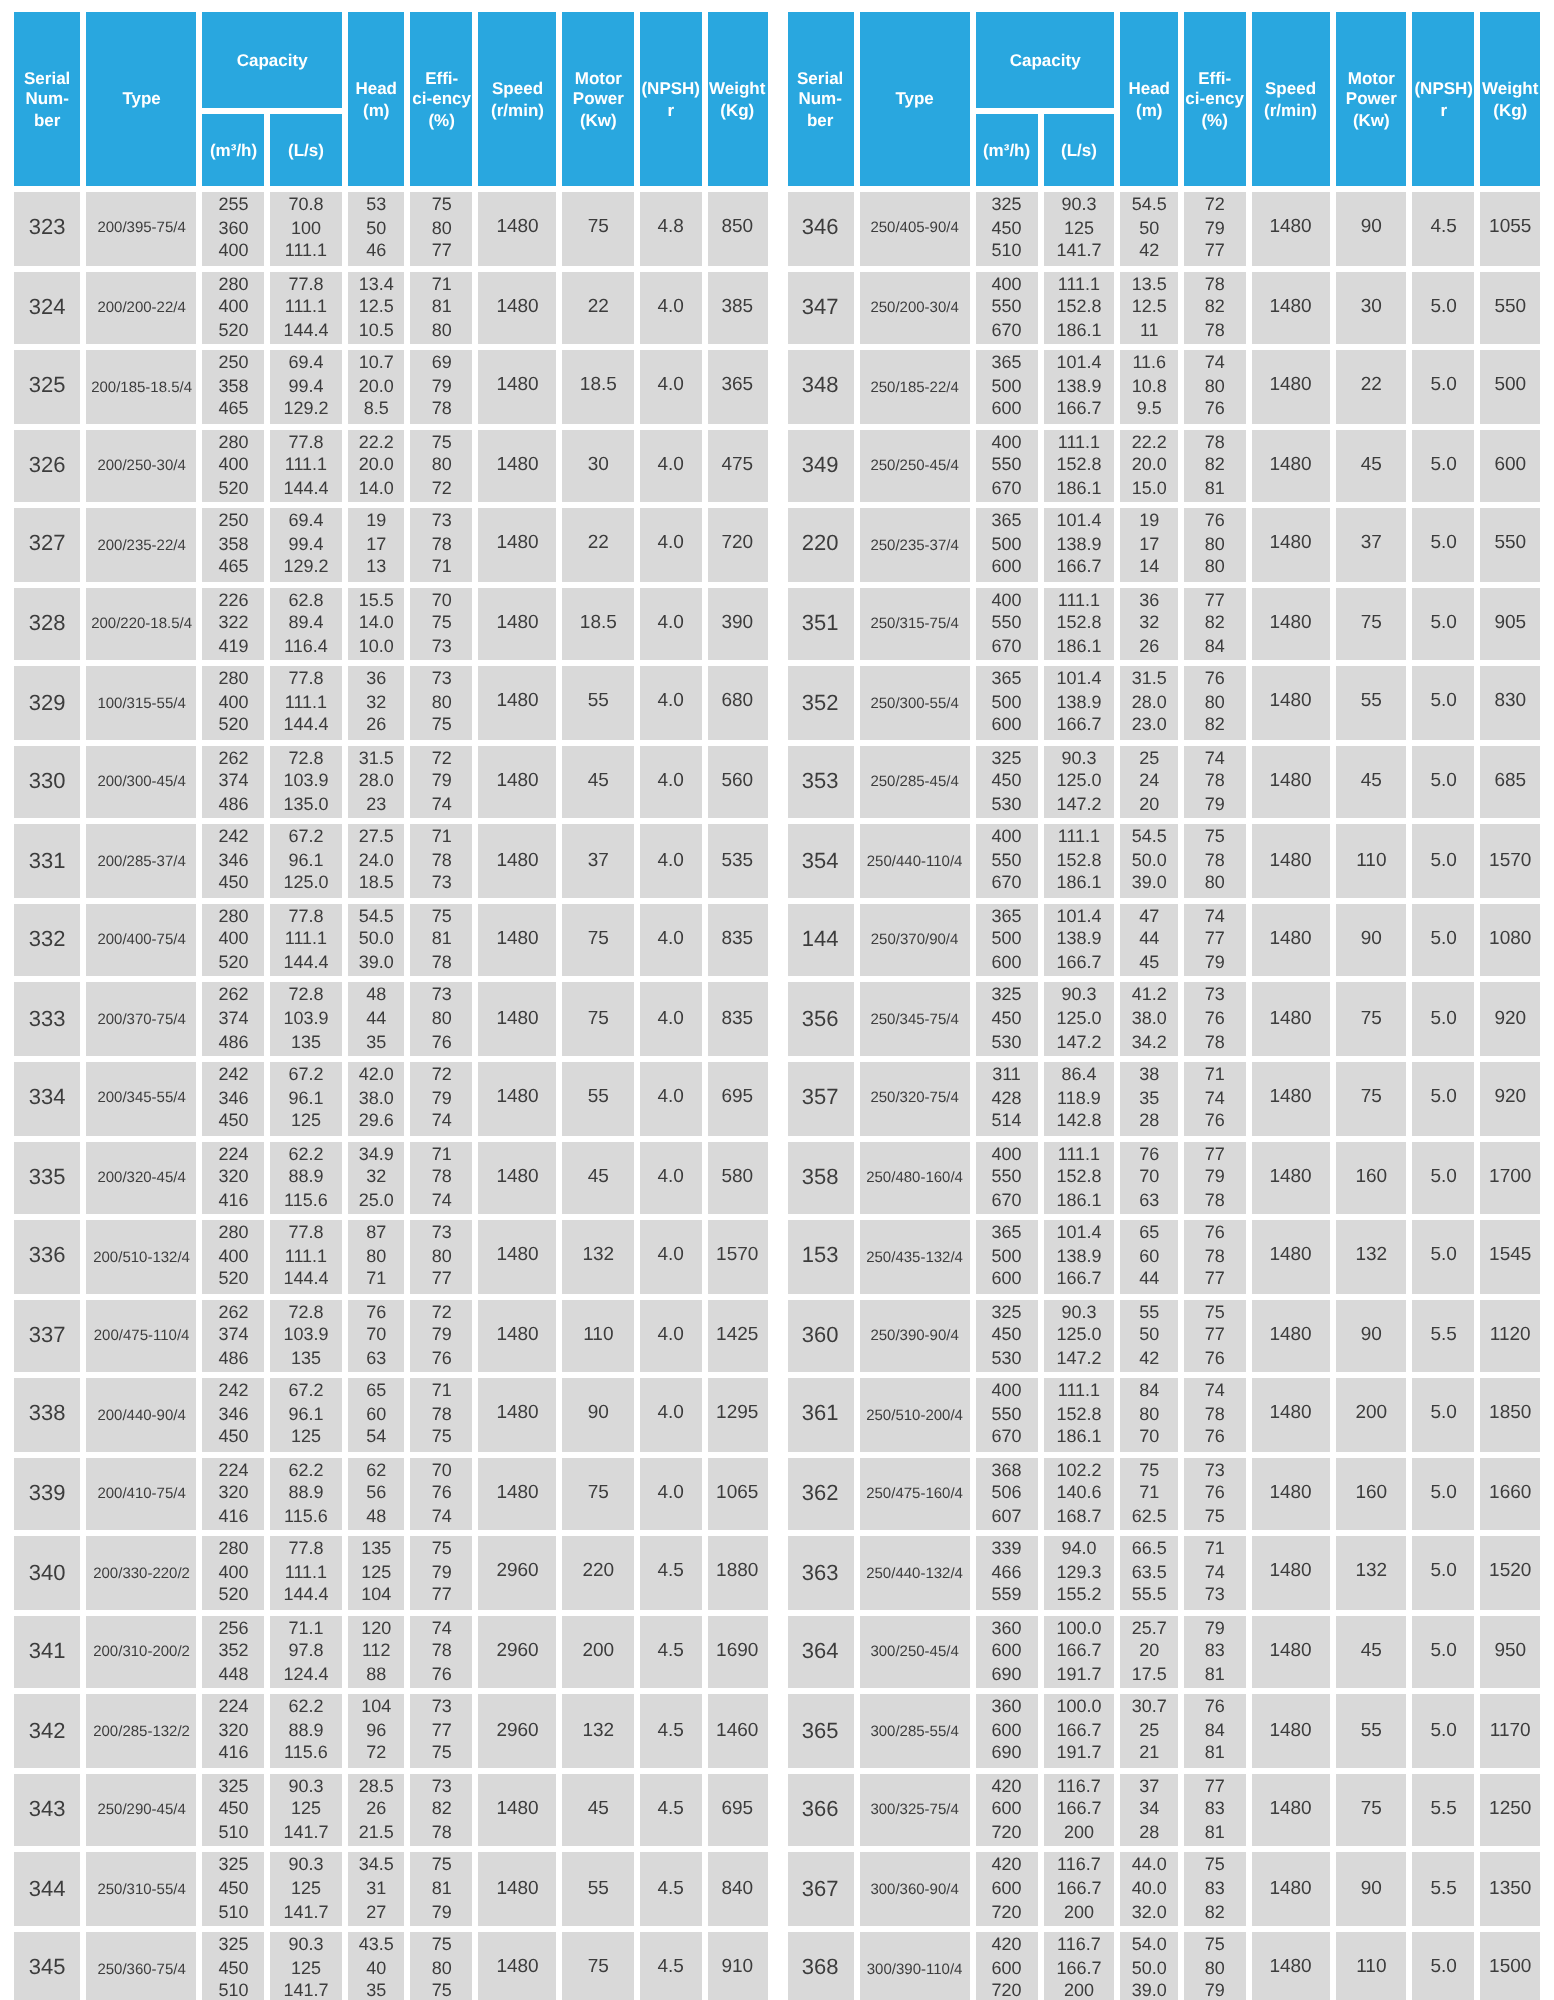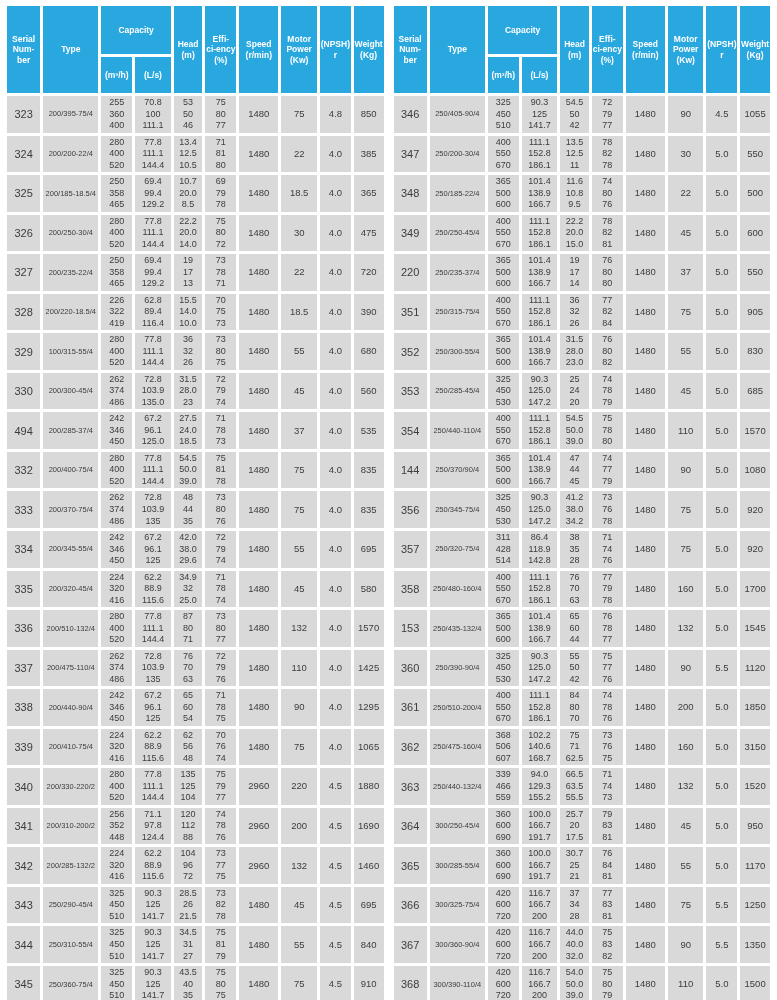--- a/index.html
+++ b/index.html
@@ -231,21 +231,21 @@
 23</td>
           <td class="c5">72
 79
 74</td>
           <td class="c6">1480</td>
           <td class="c7">45</td>
           <td class="c8">4.0</td>
           <td class="c9">560</td>
         </tr>
         <tr>
-          <td class="c0">494</td>
+          <td class="c0">331</td>
           <td class="c1">200/285-37/4</td>
           <td class="c2">242
 346
 450</td>
           <td class="c3">67.2
 96.1
 125.0</td>
           <td class="c4">27.5
 24.0
 18.5</td>
@@ -912,21 +912,21 @@
 168.7</td>
           <td class="c4">75
 71
 62.5</td>
           <td class="c5">73
 76
 75</td>
           <td class="c6">1480</td>
           <td class="c7">160</td>
           <td class="c8">5.0</td>
-          <td class="c9">3150</td>
+          <td class="c9">1660</td>
         </tr>
         <tr>
           <td class="c0">363</td>
           <td class="c1">250/440-132/4</td>
           <td class="c2">339
 466
 559</td>
           <td class="c3">94.0
 129.3
 155.2</td>

